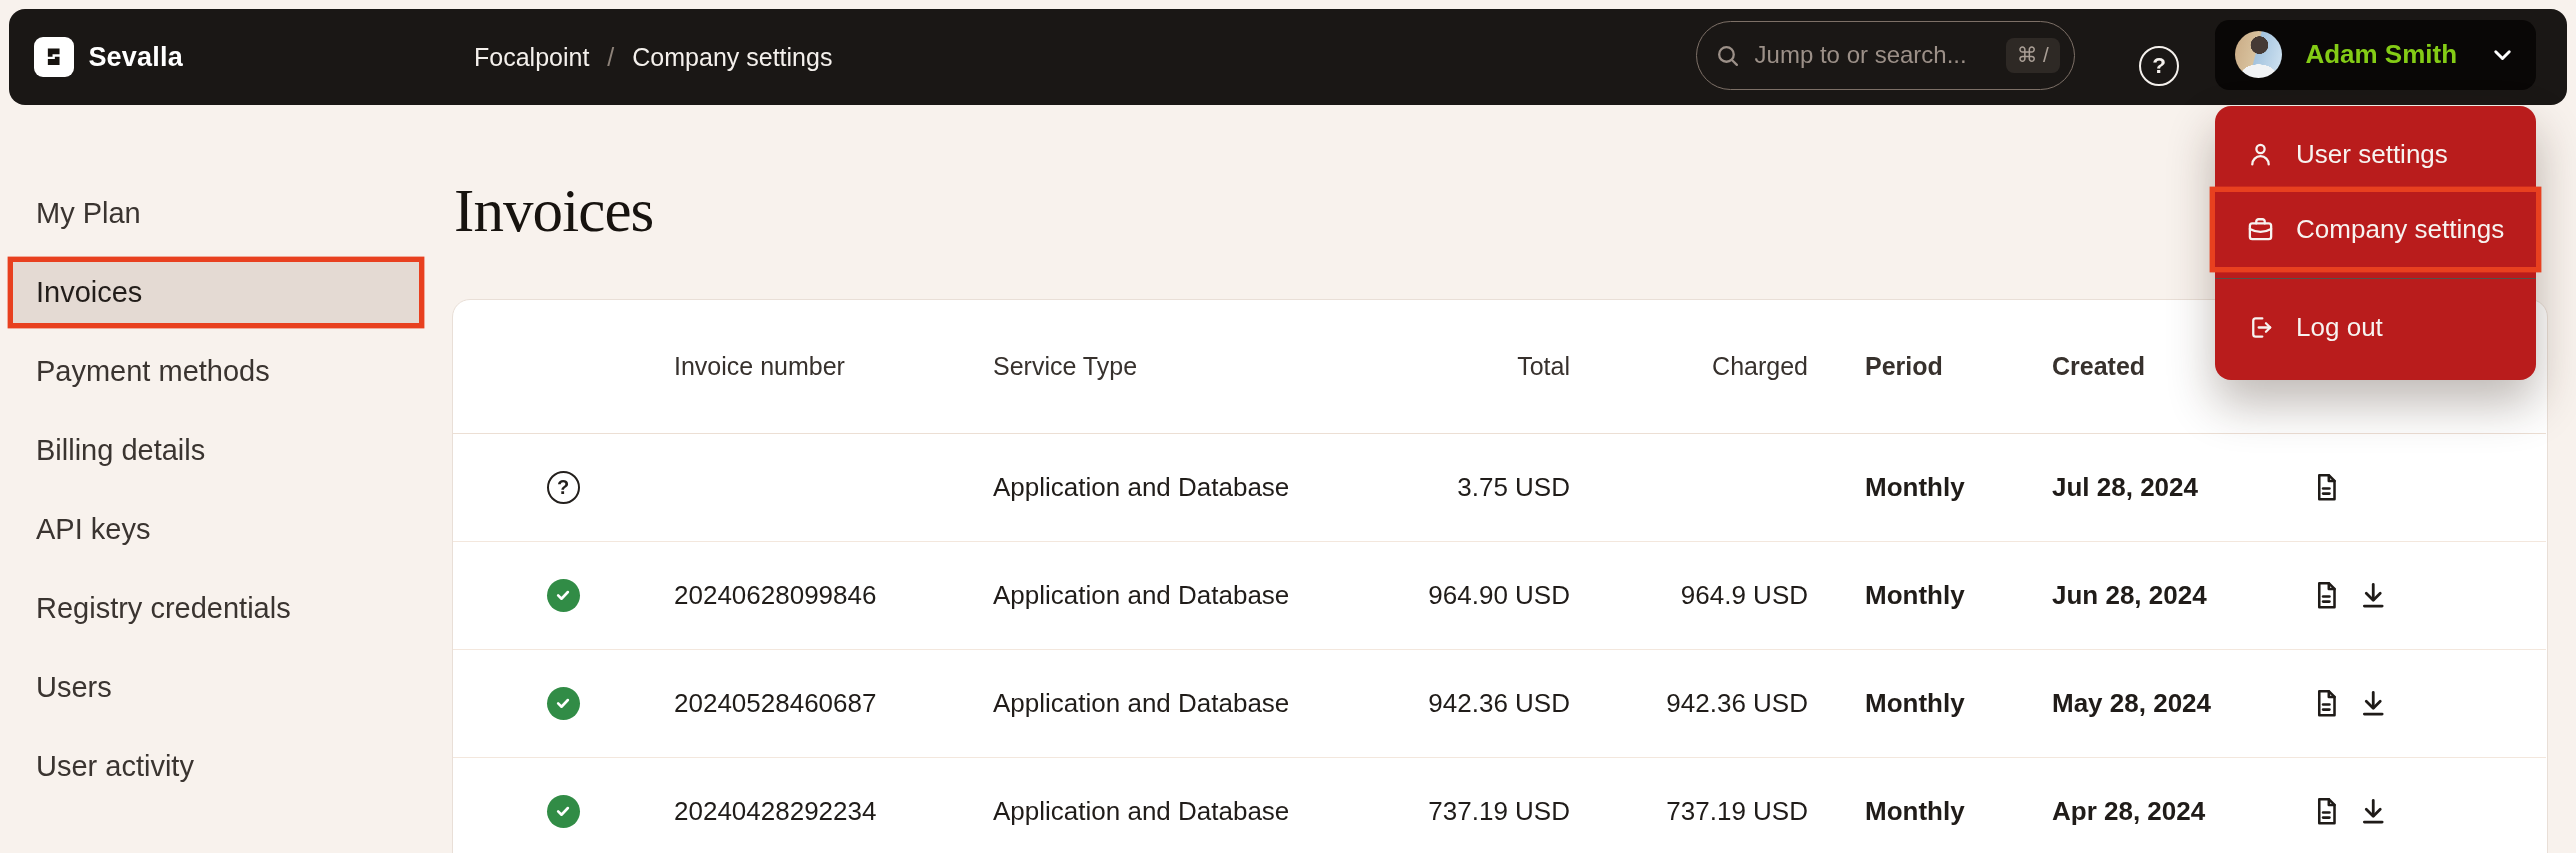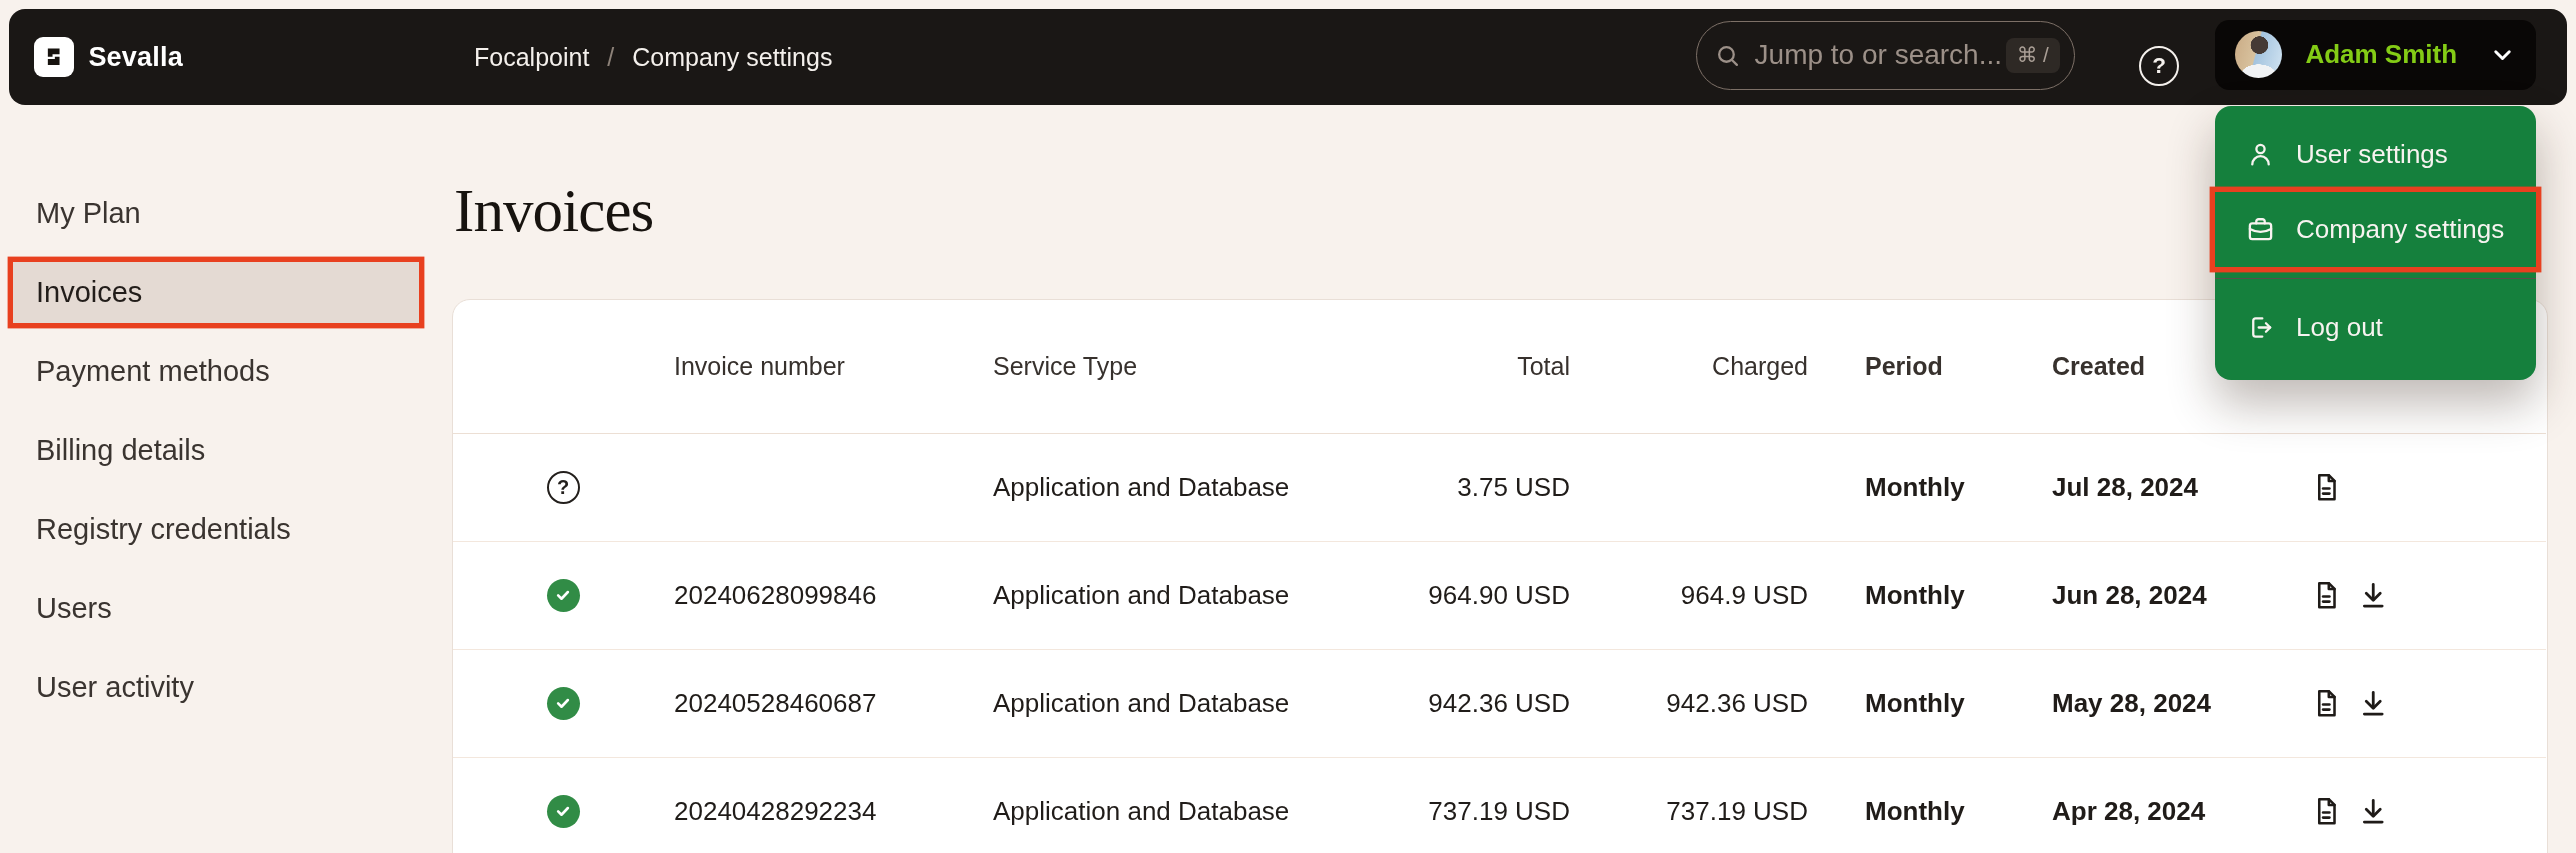--- a/index.html
+++ b/index.html
@@ -16,39 +16,39 @@
   .brand-name{margin-left:14.4px;font-size:27px;font-weight:700;color:#ffffff;letter-spacing:0.2px;}
   .breadcrumb{position:absolute;left:465px;top:0;height:96px;display:flex;align-items:center;
               font-size:25px;color:#f4f0ec;}
   .breadcrumb a{color:#f4f0ec;text-decoration:none;cursor:pointer;}
   .breadcrumb .sep{color:#8d8279;margin:0 18px;}
   .searchbox{position:absolute;left:1687px;top:11.7px;width:379px;height:69px;
              border:1.8px solid #7d7067;border-radius:40px;display:flex;align-items:center;
              padding:0 14.4px 0 18px;box-sizing:border-box;cursor:text;}
   .searchbox svg{flex:0 0 auto;}
   .searchbox input{flex:1 1 auto;min-width:0;background:transparent;border:none;outline:none;
-             font-family:"Liberation Sans",sans-serif;font-size:28px;color:#d8cfc8;margin-left:12.6px;}
+             font-family:"Liberation Sans",sans-serif;font-size:24px;color:#d8cfc8;margin-left:12.6px;}
   .searchbox input::placeholder{color:#9c9088;}
   .kbd{flex:0 0 auto;background:#2e2925;color:#aa9f96;border-radius:8px;padding:5.4px 10.8px;
        font-size:20.7px;white-space:nowrap;}
   .help{position:absolute;left:2130px;top:37px;width:40px;height:40px;border:2.7px solid #f4f0ec;
         border-radius:50%;box-sizing:border-box;display:flex;align-items:center;justify-content:center;
         color:#f4f0ec;font-size:22.5px;font-weight:700;cursor:pointer;}
   .userpill{position:absolute;left:2206px;top:10.8px;width:321px;height:70px;background:#090706;
             border-radius:14.4px;display:flex;align-items:center;padding:0 20px;box-sizing:border-box;cursor:pointer;}
   .avatar{width:47px;height:47px;border-radius:50%;flex:0 0 auto;
       background:
         radial-gradient(circle at 52% 30%, #453a35 0 21%, rgba(0,0,0,0) 22%),
         radial-gradient(ellipse 62% 38% at 50% 94%, #f1f3f5 0 60%, rgba(0,0,0,0) 61%),
         linear-gradient(105deg,#c9aa84 0%,#d8c29e 44%,#a3c3de 46%,#d3e5f3 100%);}
   .username{margin-left:23.4px;font-size:26px;font-weight:700;color:#84cc16;}
   .userpill svg{margin-left:auto;}
 
   
-  .dropdown{position:absolute;left:2215px;top:106px;width:321px;background:#15803d;
+  .dropdown{position:absolute;left:2215px;top:106px;width:321px;background:#b91c1c;
             border-radius:16px;padding:10.8px 0 14.4px;box-shadow:0 23.4px 47px rgba(45,25,12,.30);z-index:6;}
   .menu-item{height:75px;display:flex;align-items:center;padding-left:30.5px;gap:21.6px;
              color:#f7f3f0;font-size:26px;cursor:pointer;position:relative;}
   .menu-item svg{flex:0 0 auto;}
   .menu-divider{height:1.8px;background:#57504a;margin:10.8px 0;}
   .annotated{box-shadow:0 0 0 5.4px var(--annotation-red);}
 
   
   .sidebar{position:absolute;left:12.6px;top:183px;width:406px;}
   .side-item{height:61px;margin-bottom:18px;display:flex;align-items:center;padding-left:23.4px;
@@ -155,20 +155,23 @@
     <div class="side-item active annotated">
         <span>Invoices</span>
       </div>
     <div class="side-item">
         <span>Payment methods</span>
       </div>
     <div class="side-item">
         <span>Billing details</span>
       </div>
     <div class="side-item">
+        <span>API keys</span>
+      </div>
+    <div class="side-item">
         <span>Registry credentials</span>
       </div>
     <div class="side-item">
         <span>Users</span>
       </div>
     <div class="side-item">
         <span>User activity</span>
       </div>
   </aside>
 

